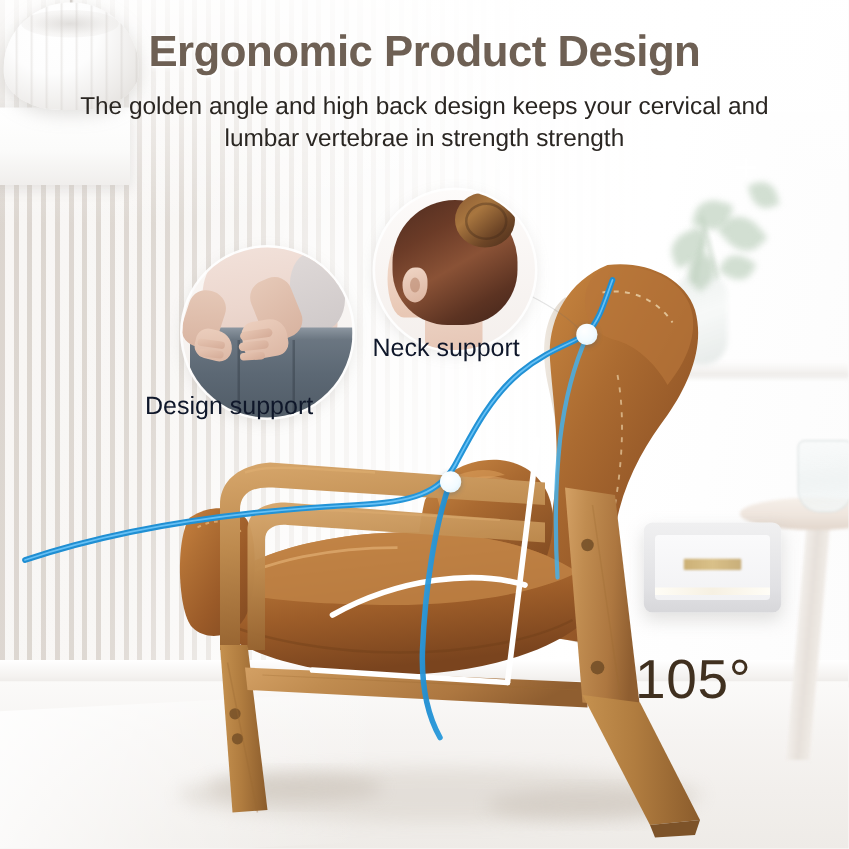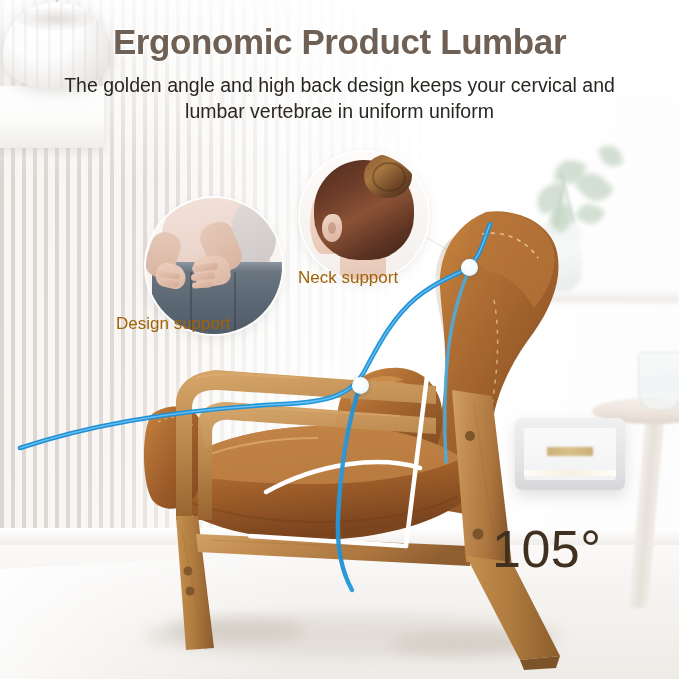--- a/index.html
+++ b/index.html
@@ -350,30 +350,30 @@
     position: absolute;
     left: 40px; top: 72px;
     width: 599px;
     text-align: center;
     font-size: 19.5px;
     line-height: 26px;
     color: #2a2622;
   }
   .callout-label {
     position: absolute;
-    font-size: 17px;
-    color: #a16207;
+    font-size: 20px;
+    color: #0f172a;
     white-space: nowrap;
   }
   .callout-label.lumbar { left: 116px; top: 314px; }
   .callout-label.neck   { left: 298px; top: 268px; }
   .angle-label {
     position: absolute;
-    left: 492px; top: 519px;
-    font-size: 52px;
+    left: 508px; top: 519px;
+    font-size: 44px;
     color: #40301f;
     letter-spacing: 0.5px;
   }
 
   
   .marker {
     position: absolute;
     width: 17px; height: 17px;
     border-radius: 50%;
     background: radial-gradient(circle at 38% 34%, #ffffff 0%, #f2fbff 55%, #d8ecf7 100%);
@@ -648,19 +648,19 @@
   <div class="callout neck">
     <div class="nk-bg"></div>
     <div class="nk-neck"></div>
     <div class="nk-face-edge"></div>
     <div class="nk-head"></div>
     <div class="nk-ear"></div>
     <div class="nk-bun"></div>
     <div class="nk-bun-swirl"></div>
   </div>
 
-  <div class="title">Ergonomic Product Lumbar</div>
-  <div class="subtitle">The golden angle and high back design keeps your cervical and lumbar vertebrae in uniform uniform</div>
+  <div class="title">Ergonomic Product Design</div>
+  <div class="subtitle">The golden angle and high back design keeps your cervical and lumbar vertebrae in strength strength</div>
   <div class="callout-label lumbar">Design support</div>
   <div class="callout-label neck">Neck support</div>
   <div class="angle-label">105°</div>
 
 </div>
 
 </body></html>

